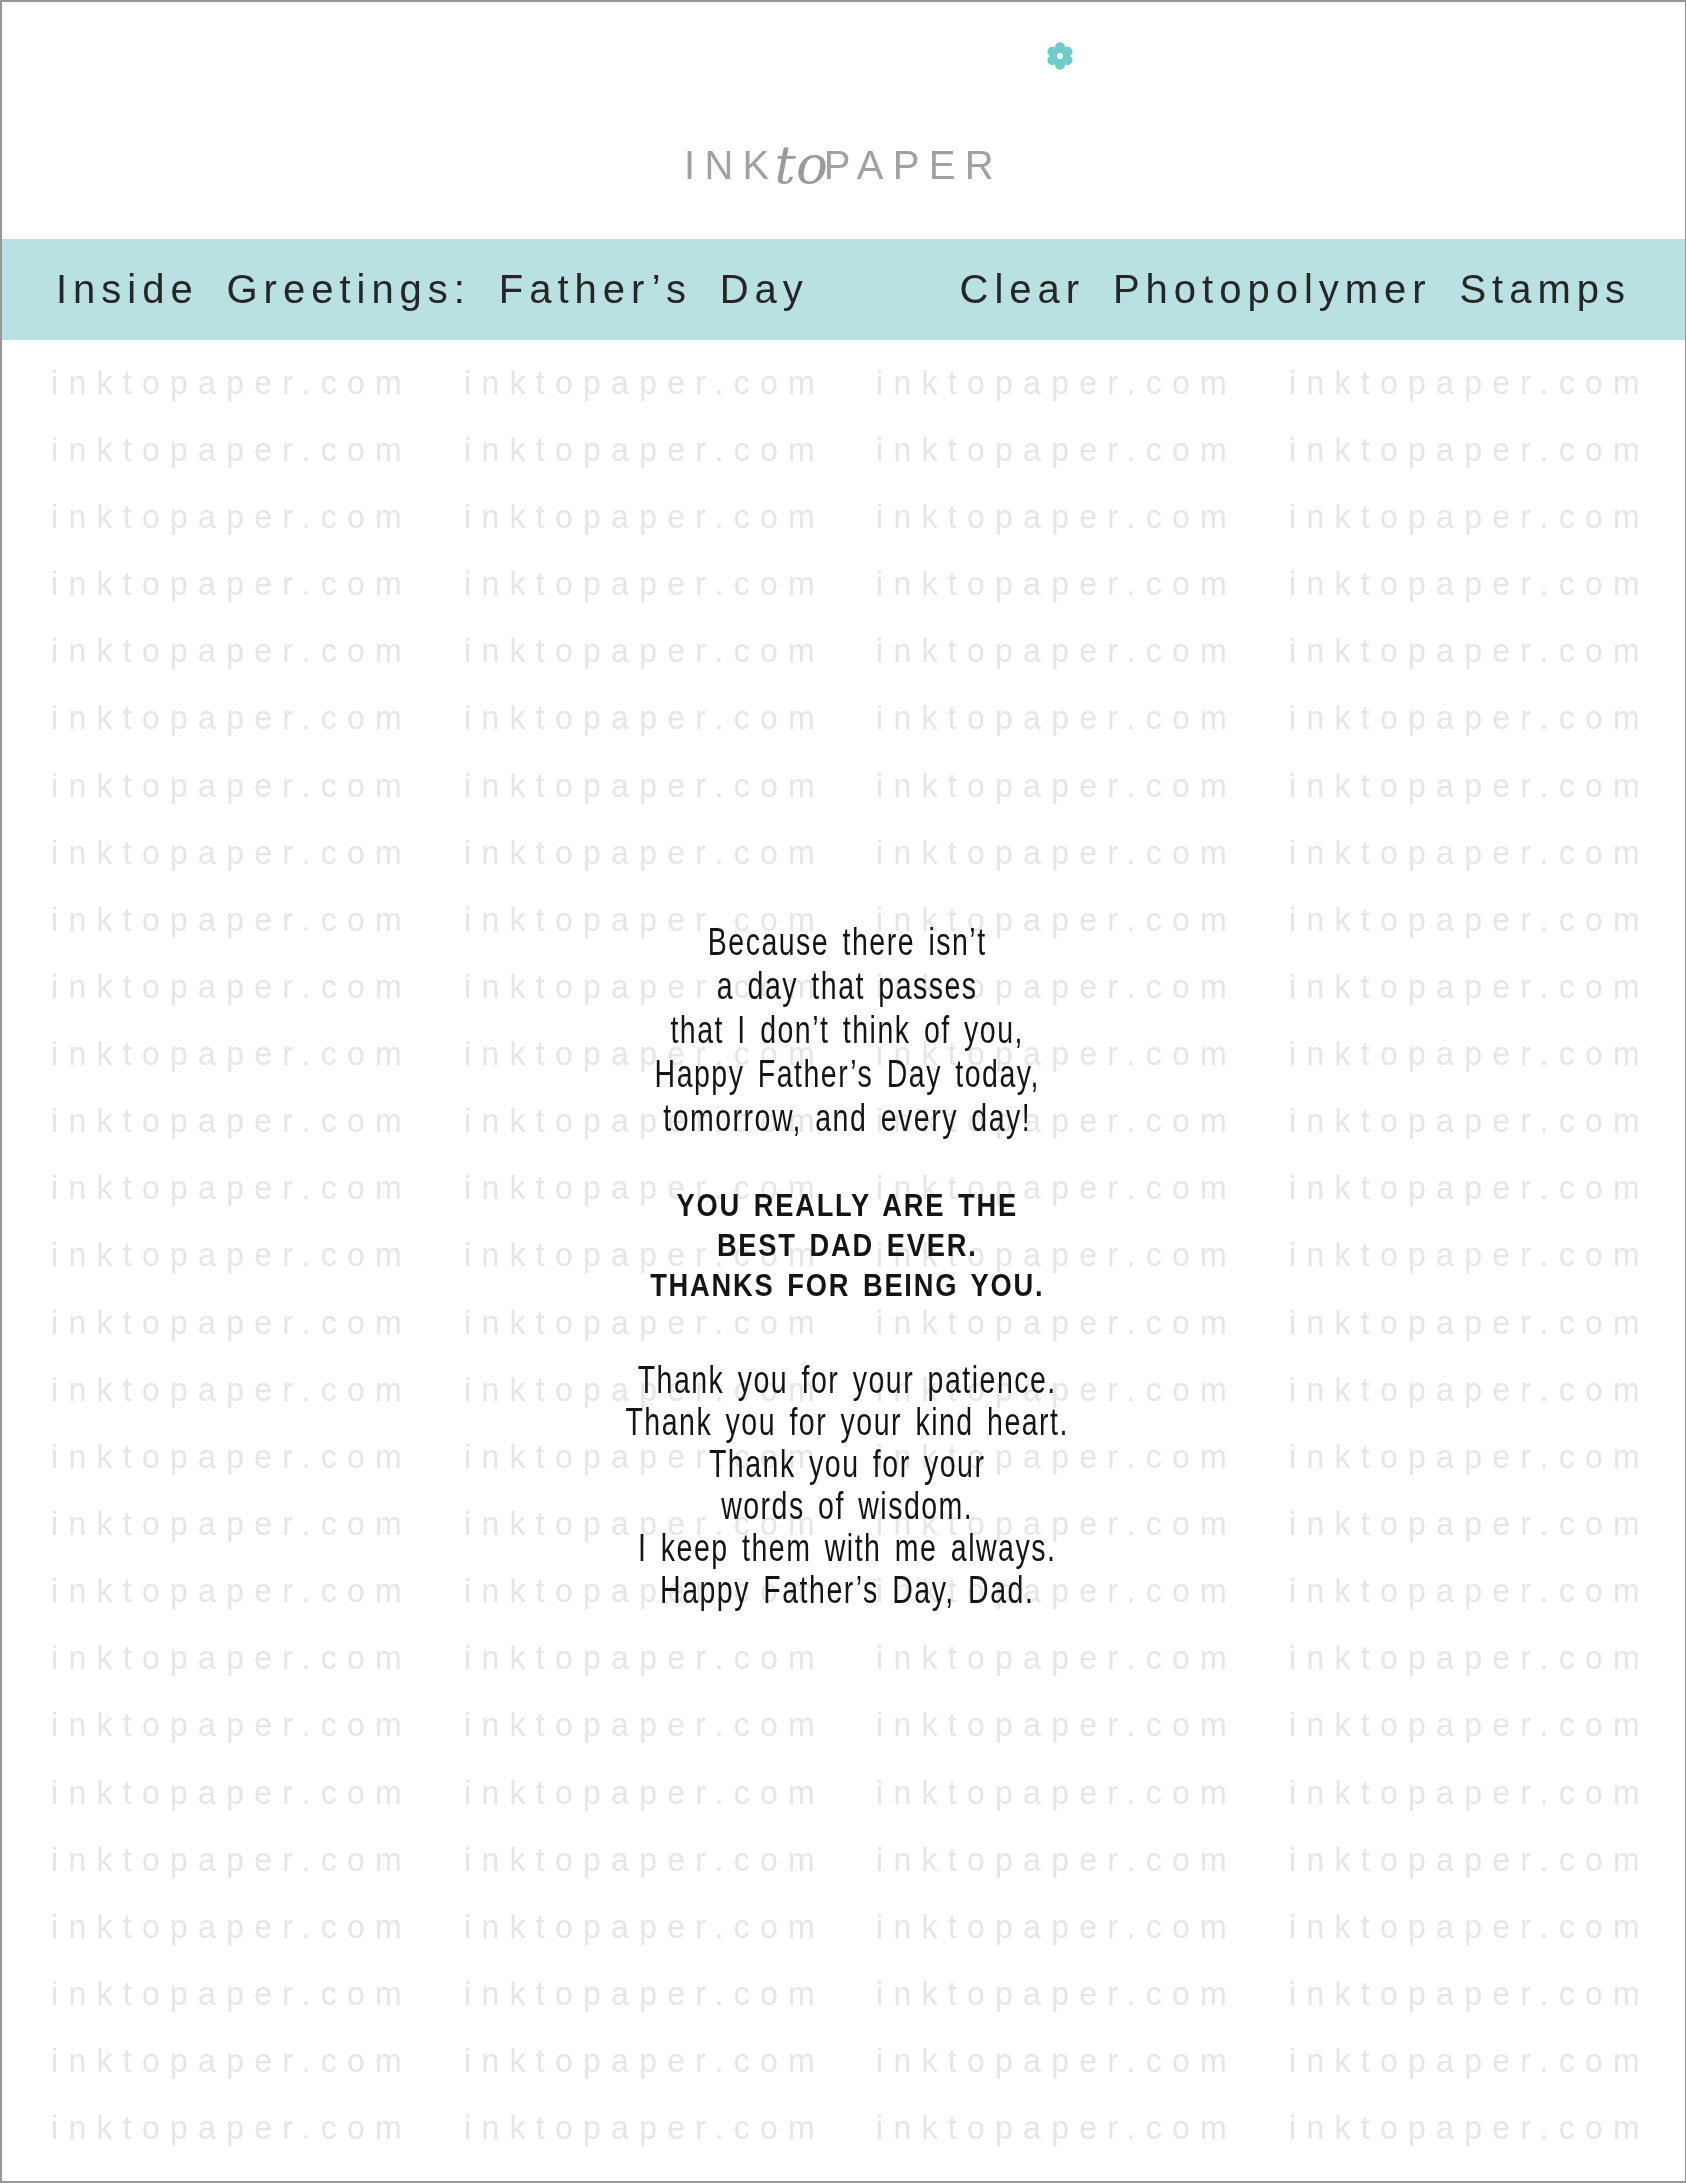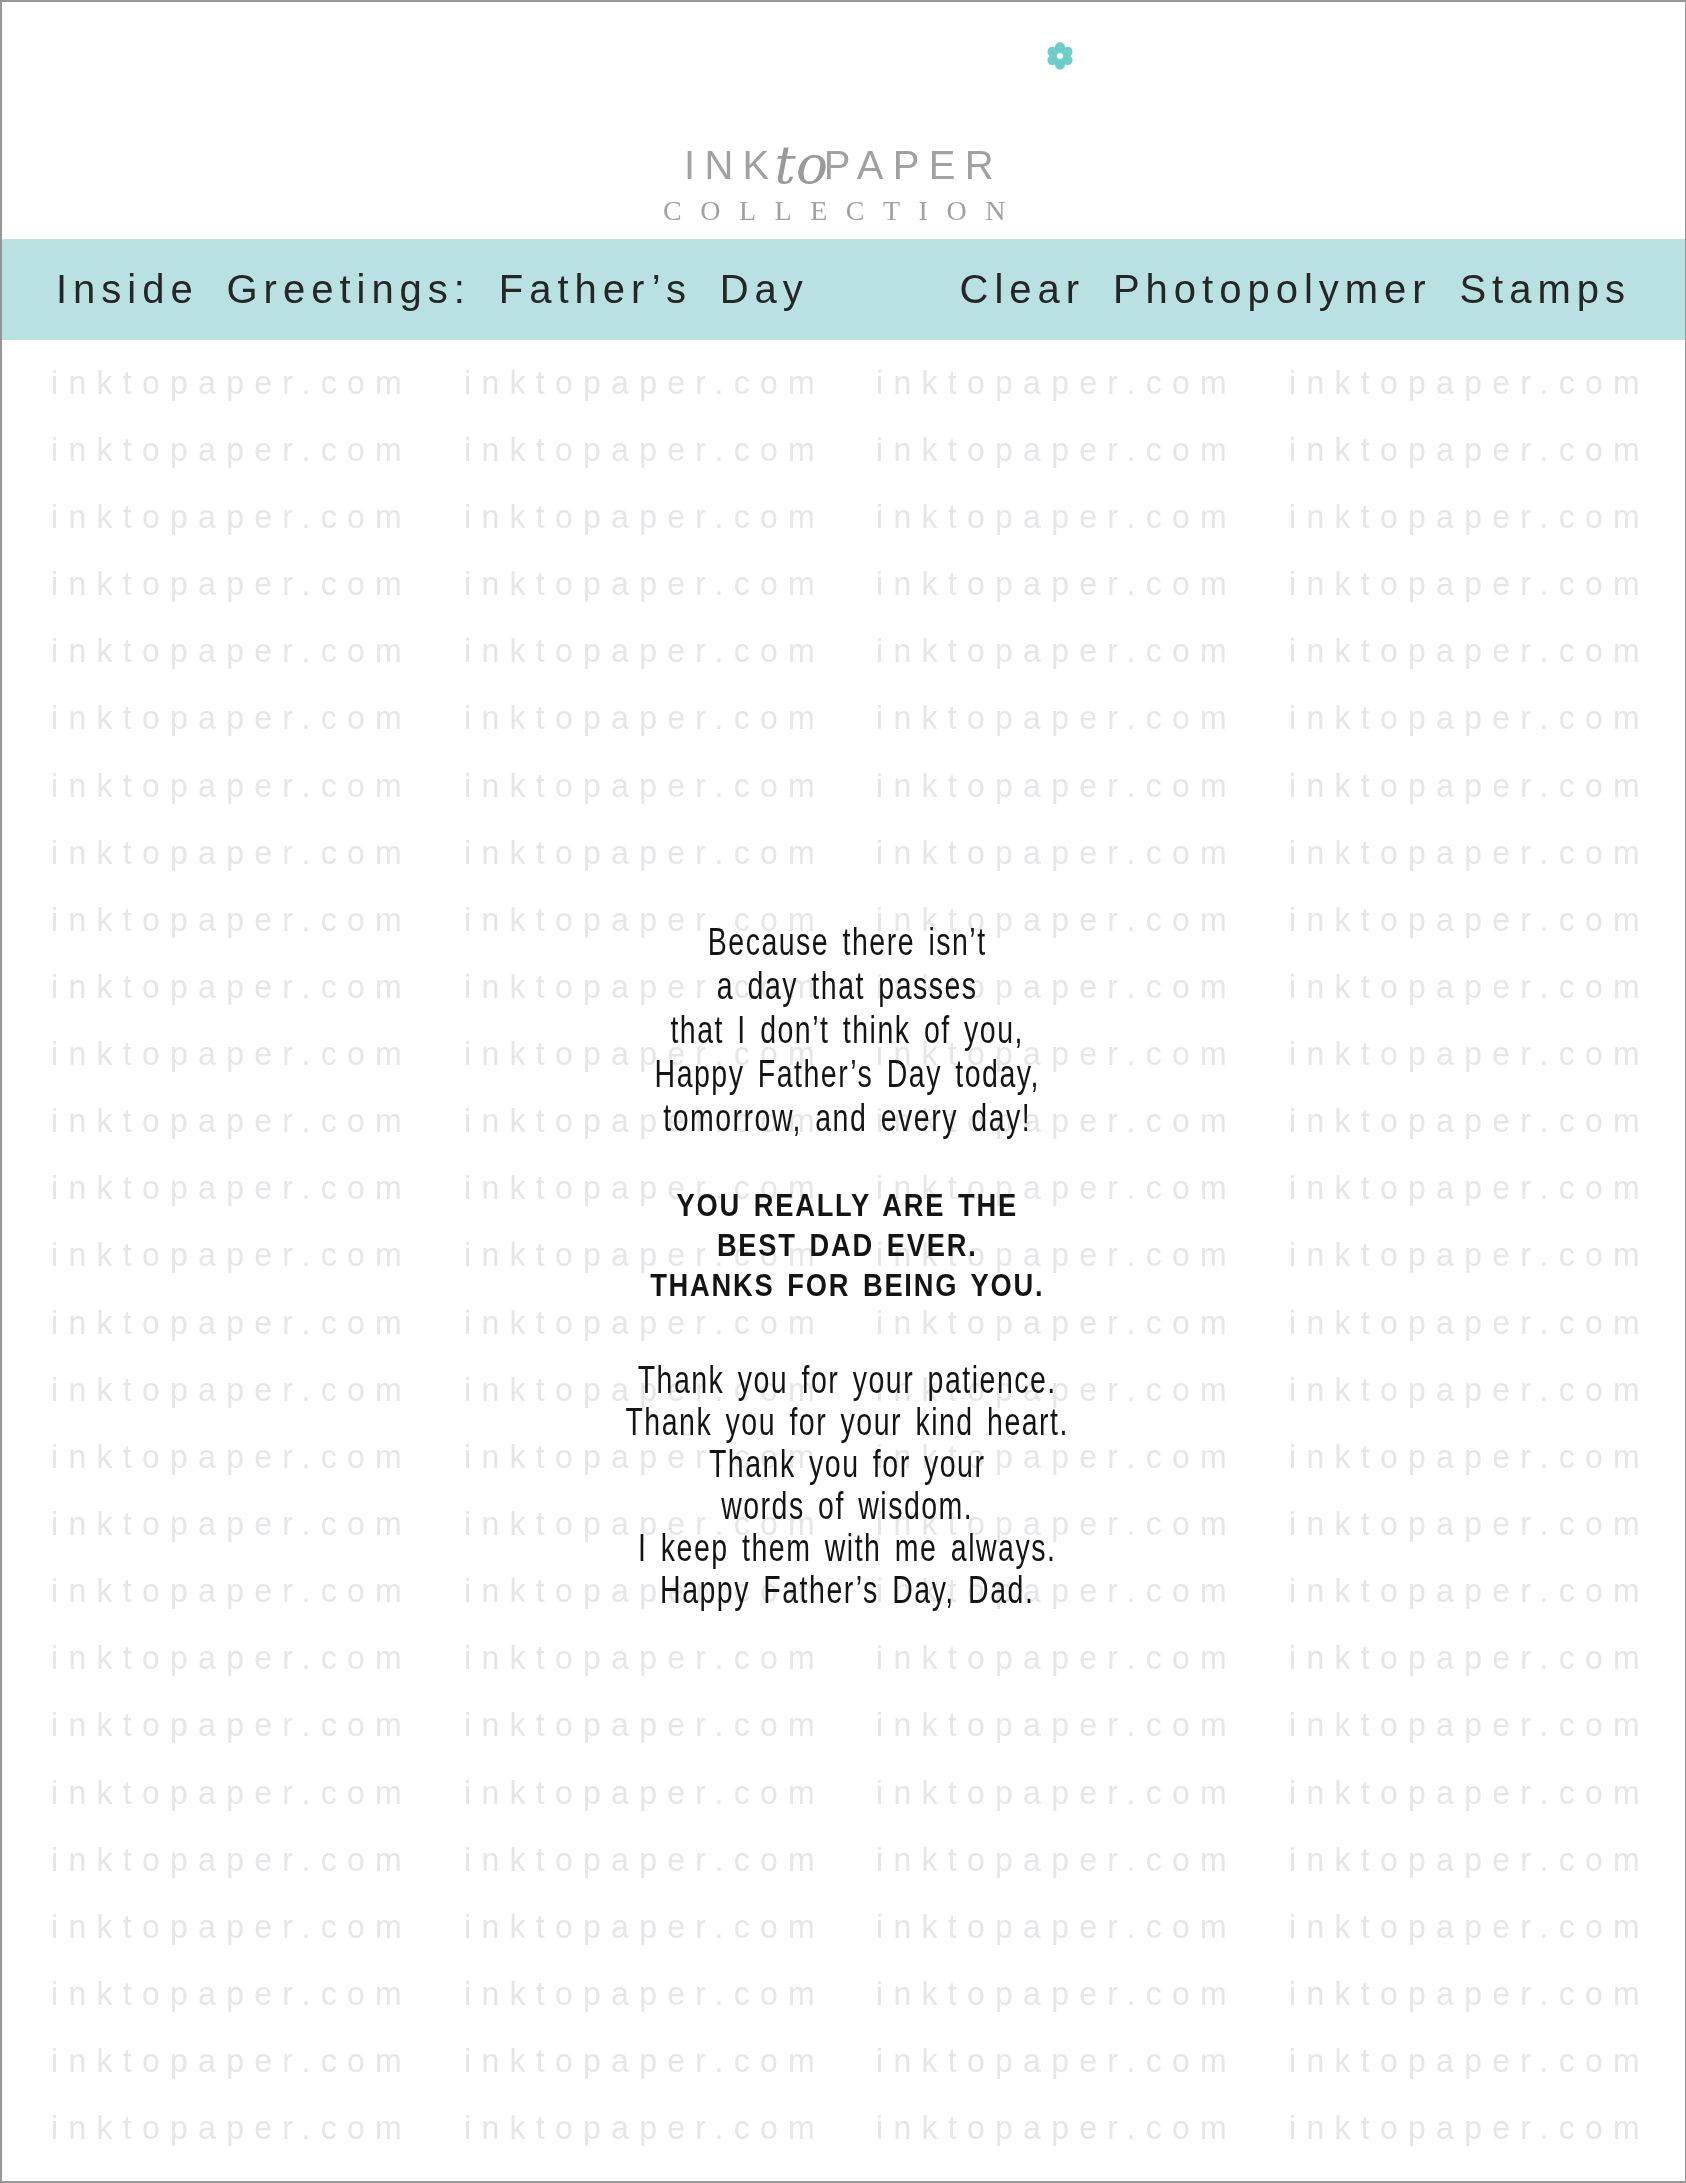--- a/index.html
+++ b/index.html
@@ -266,21 +266,20 @@
         <circle cx="21" cy="34" r="7.5"></circle>
         <circle cx="9.7" cy="27.5" r="7.5"></circle>
         <circle cx="9.7" cy="14.5" r="7.5"></circle>
         <circle cx="21" cy="21" r="9"></circle>
       </g>
       <circle cx="21" cy="21" r="4.5" fill="#ffffff"></circle>
     </svg>
     <div class="sub-row">
       <span>INK</span><span class="sub-script">to</span><span>PAPER</span>
     </div>
-    <div class="collection-row">COLLECTION</div>
   </div>
 
   <div class="banner">
     <span class="banner-label">Inside Greetings: Father’s Day</span>
     <span class="banner-label">Clear Photopolymer Stamps</span>
   </div>
 
 </div>
 
 

